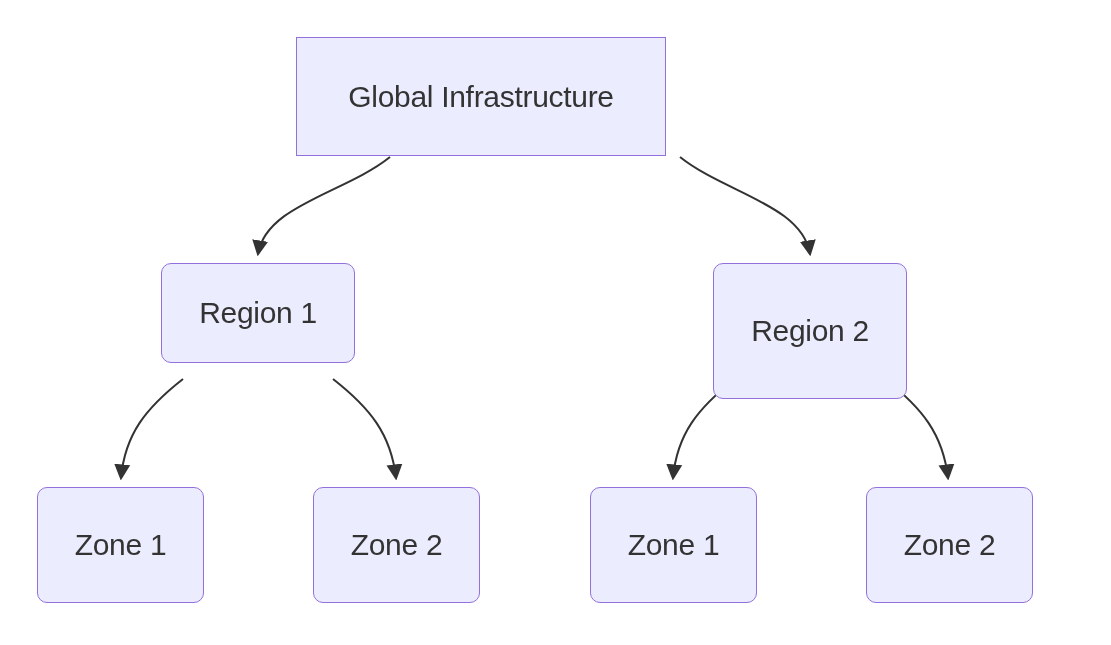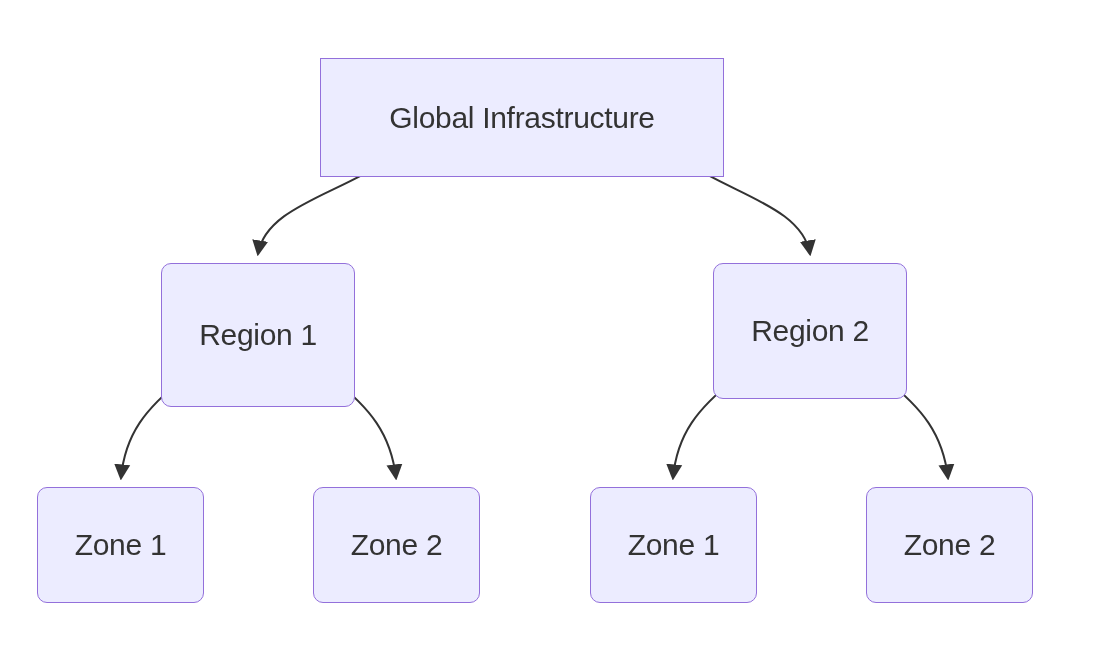--- a/index.html
+++ b/index.html
@@ -39,22 +39,22 @@
   .node .label {
     color: #333333;
     font-size: 30px;
     letter-spacing: -0.3px;
     white-space: nowrap;
     text-align: center;
   }
   .node.square { border-radius: 0; }
   .node.rounded { border-radius: 10px; }
 
-  #node-root    { left: 320px; top: 37px;  width: 404px; height: 119px; margin-top: 21px; }
-  #node-region1 { left: 161px; top: 263px; width: 194px; height: 144px; }
+  #node-root    { left: 296px; top: 37px;  width: 370px; height: 119px; }
+  #node-region1 { left: 161px; top: 263px; width: 194px; height: 100px; }
   #node-region2 { left: 713px; top: 263px; width: 194px; height: 136px; }
   #node-r1z1    { left: 37px;  top: 487px; width: 167px; height: 116px; }
   #node-r1z2    { left: 313px; top: 487px; width: 167px; height: 116px; }
   #node-r2z1    { left: 590px; top: 487px; width: 167px; height: 116px; }
   #node-r2z2    { left: 866px; top: 487px; width: 167px; height: 116px; }
 </style>
 </head>
 <body>
 
 <div class="canvas">

